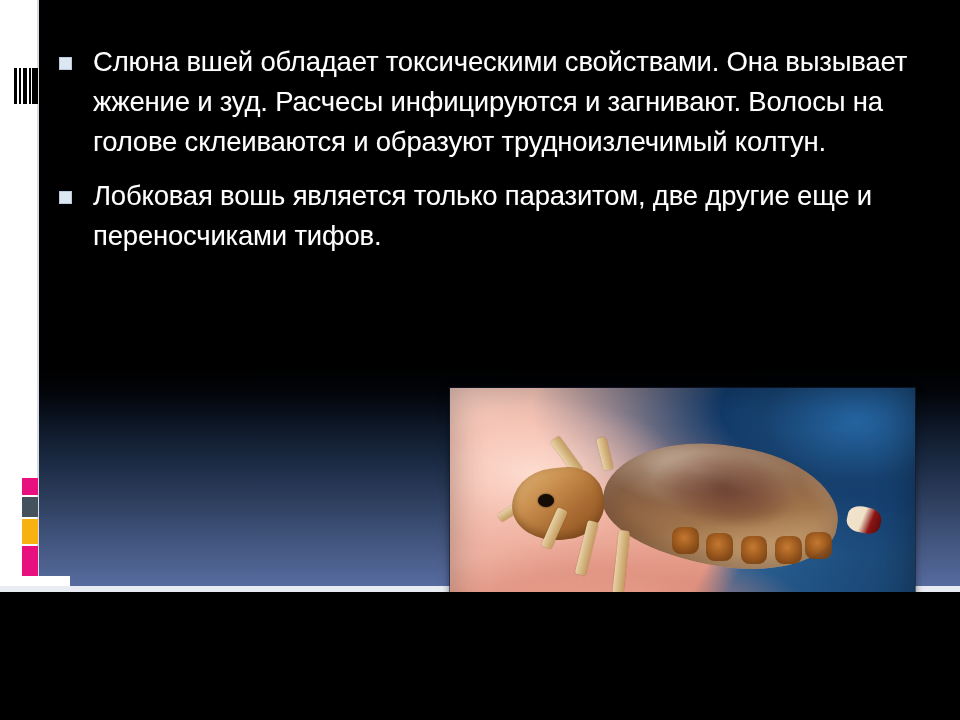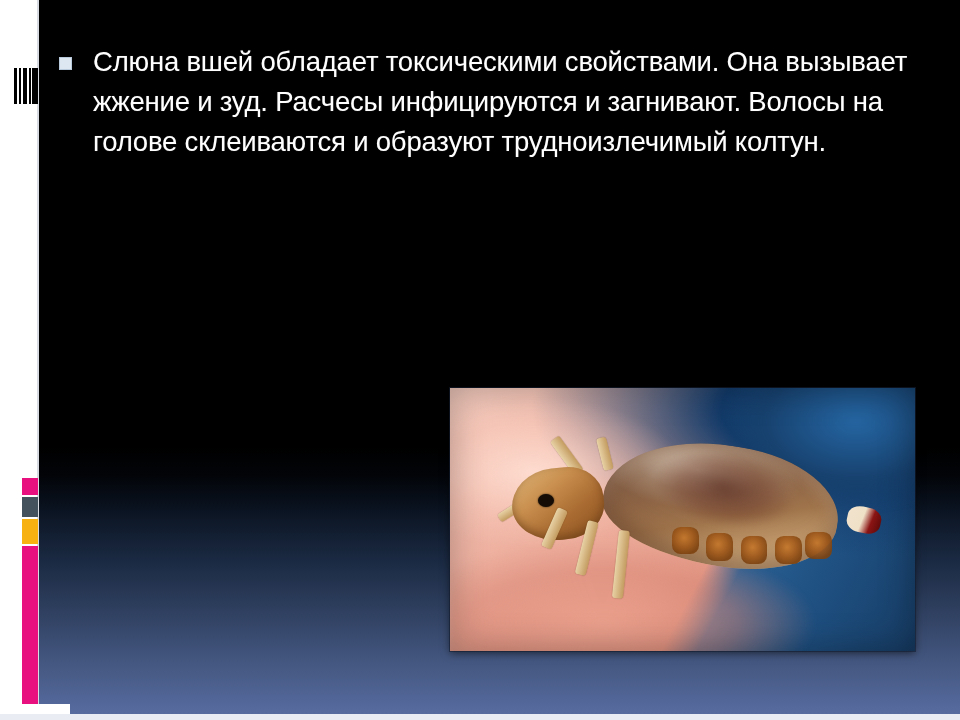--- a/index.html
+++ b/index.html
@@ -7,21 +7,21 @@
     padding: 0;
     background: #000;
   }
   body {
     font-family: "Liberation Sans", sans-serif;
   }
 
   #slide {
     position: relative;
     width: 960px;
-    height: 720px;
+    height: 592px;
     overflow: hidden;
     background: linear-gradient(to bottom,
         #000000 0%,
         #000000 62%,
         #020408 66%,
         #0b1422 71%,
         #1b2a43 78%,
         #2f4060 85%,
         #445780 92%,
         #54689b 98%,
@@ -328,20 +328,24 @@
   <div class="bottom-white"></div>
   <div class="bottom-strip"></div>
 
   <div class="content">
 
     <div class="bullet-row">
       <span class="bullet-mark"></span>
       <span class="bullet-text"> Слюна вшей обладает токсическими свойствами. Она вызывает жжение и зуд. Расчесы инфицируются и загнивают. Волосы на голове склеиваются и образуют трудноизлечимый  колтун.</span>
     </div>
 
+    <div class="bullet-row">
+      <span class="bullet-mark"></span>
+      <span class="bullet-text"> Лобковая вошь является только паразитом, две другие еще и переносчиками тифов.</span>
+    </div>
 
   </div>
 
   <div class="photo-frame">
     <div class="photo">
       <div class="photo-blue-blur"></div>
       <div class="photo-skin-hi"></div>
       <div class="photo-skin-lo"></div>
 
       <div class="louse">

